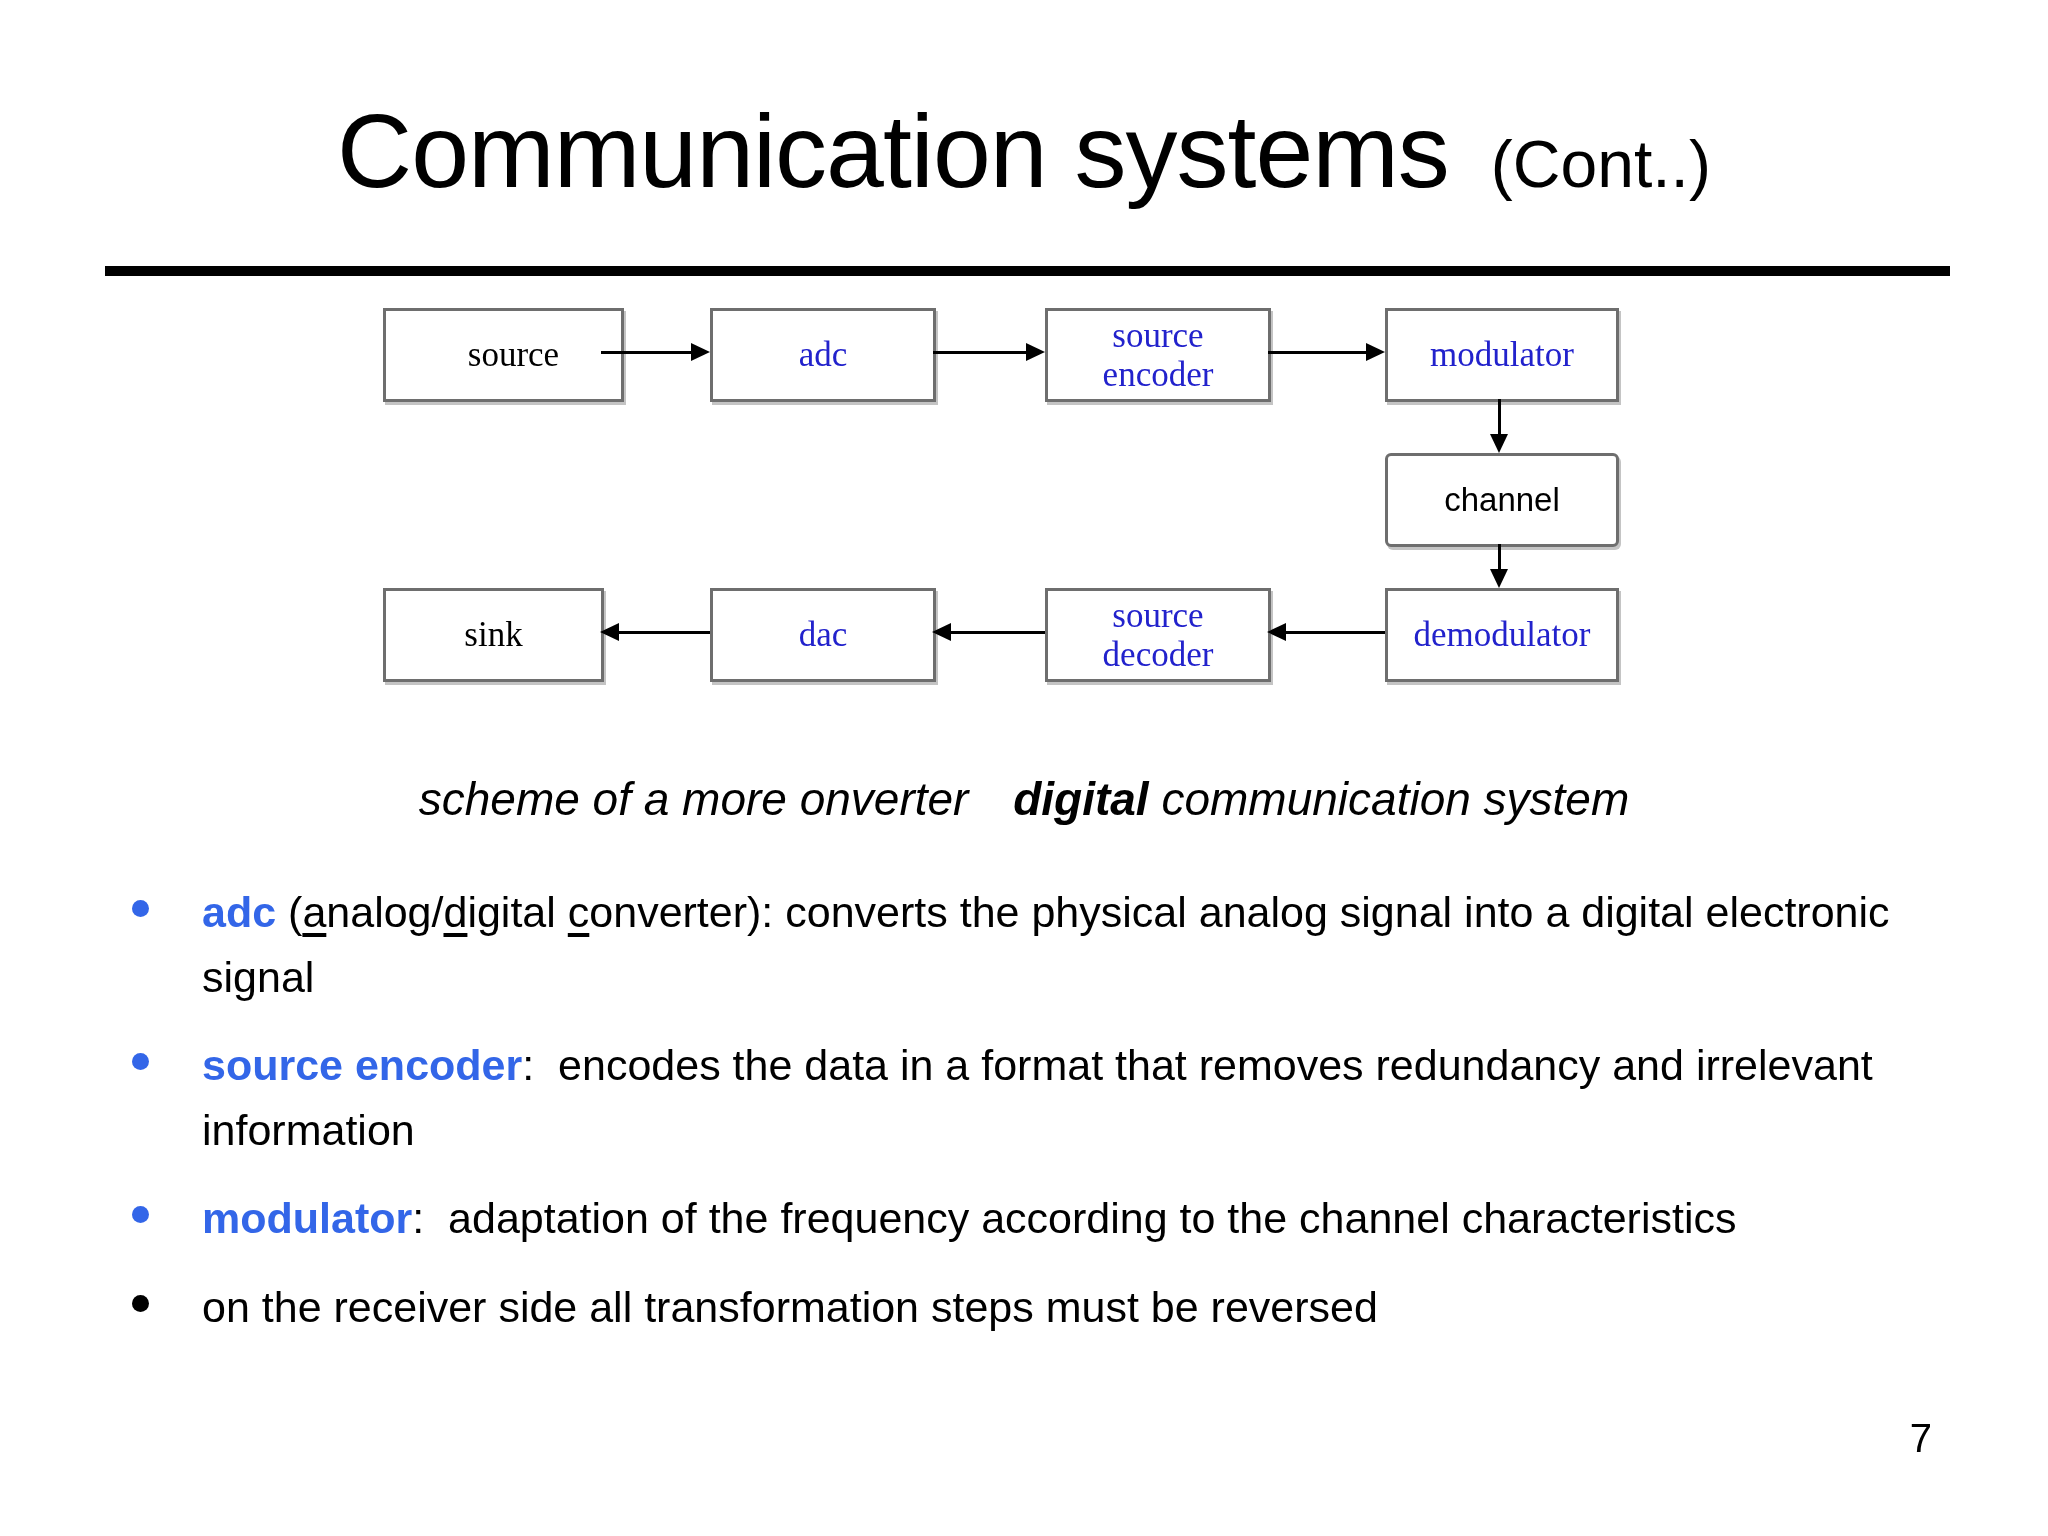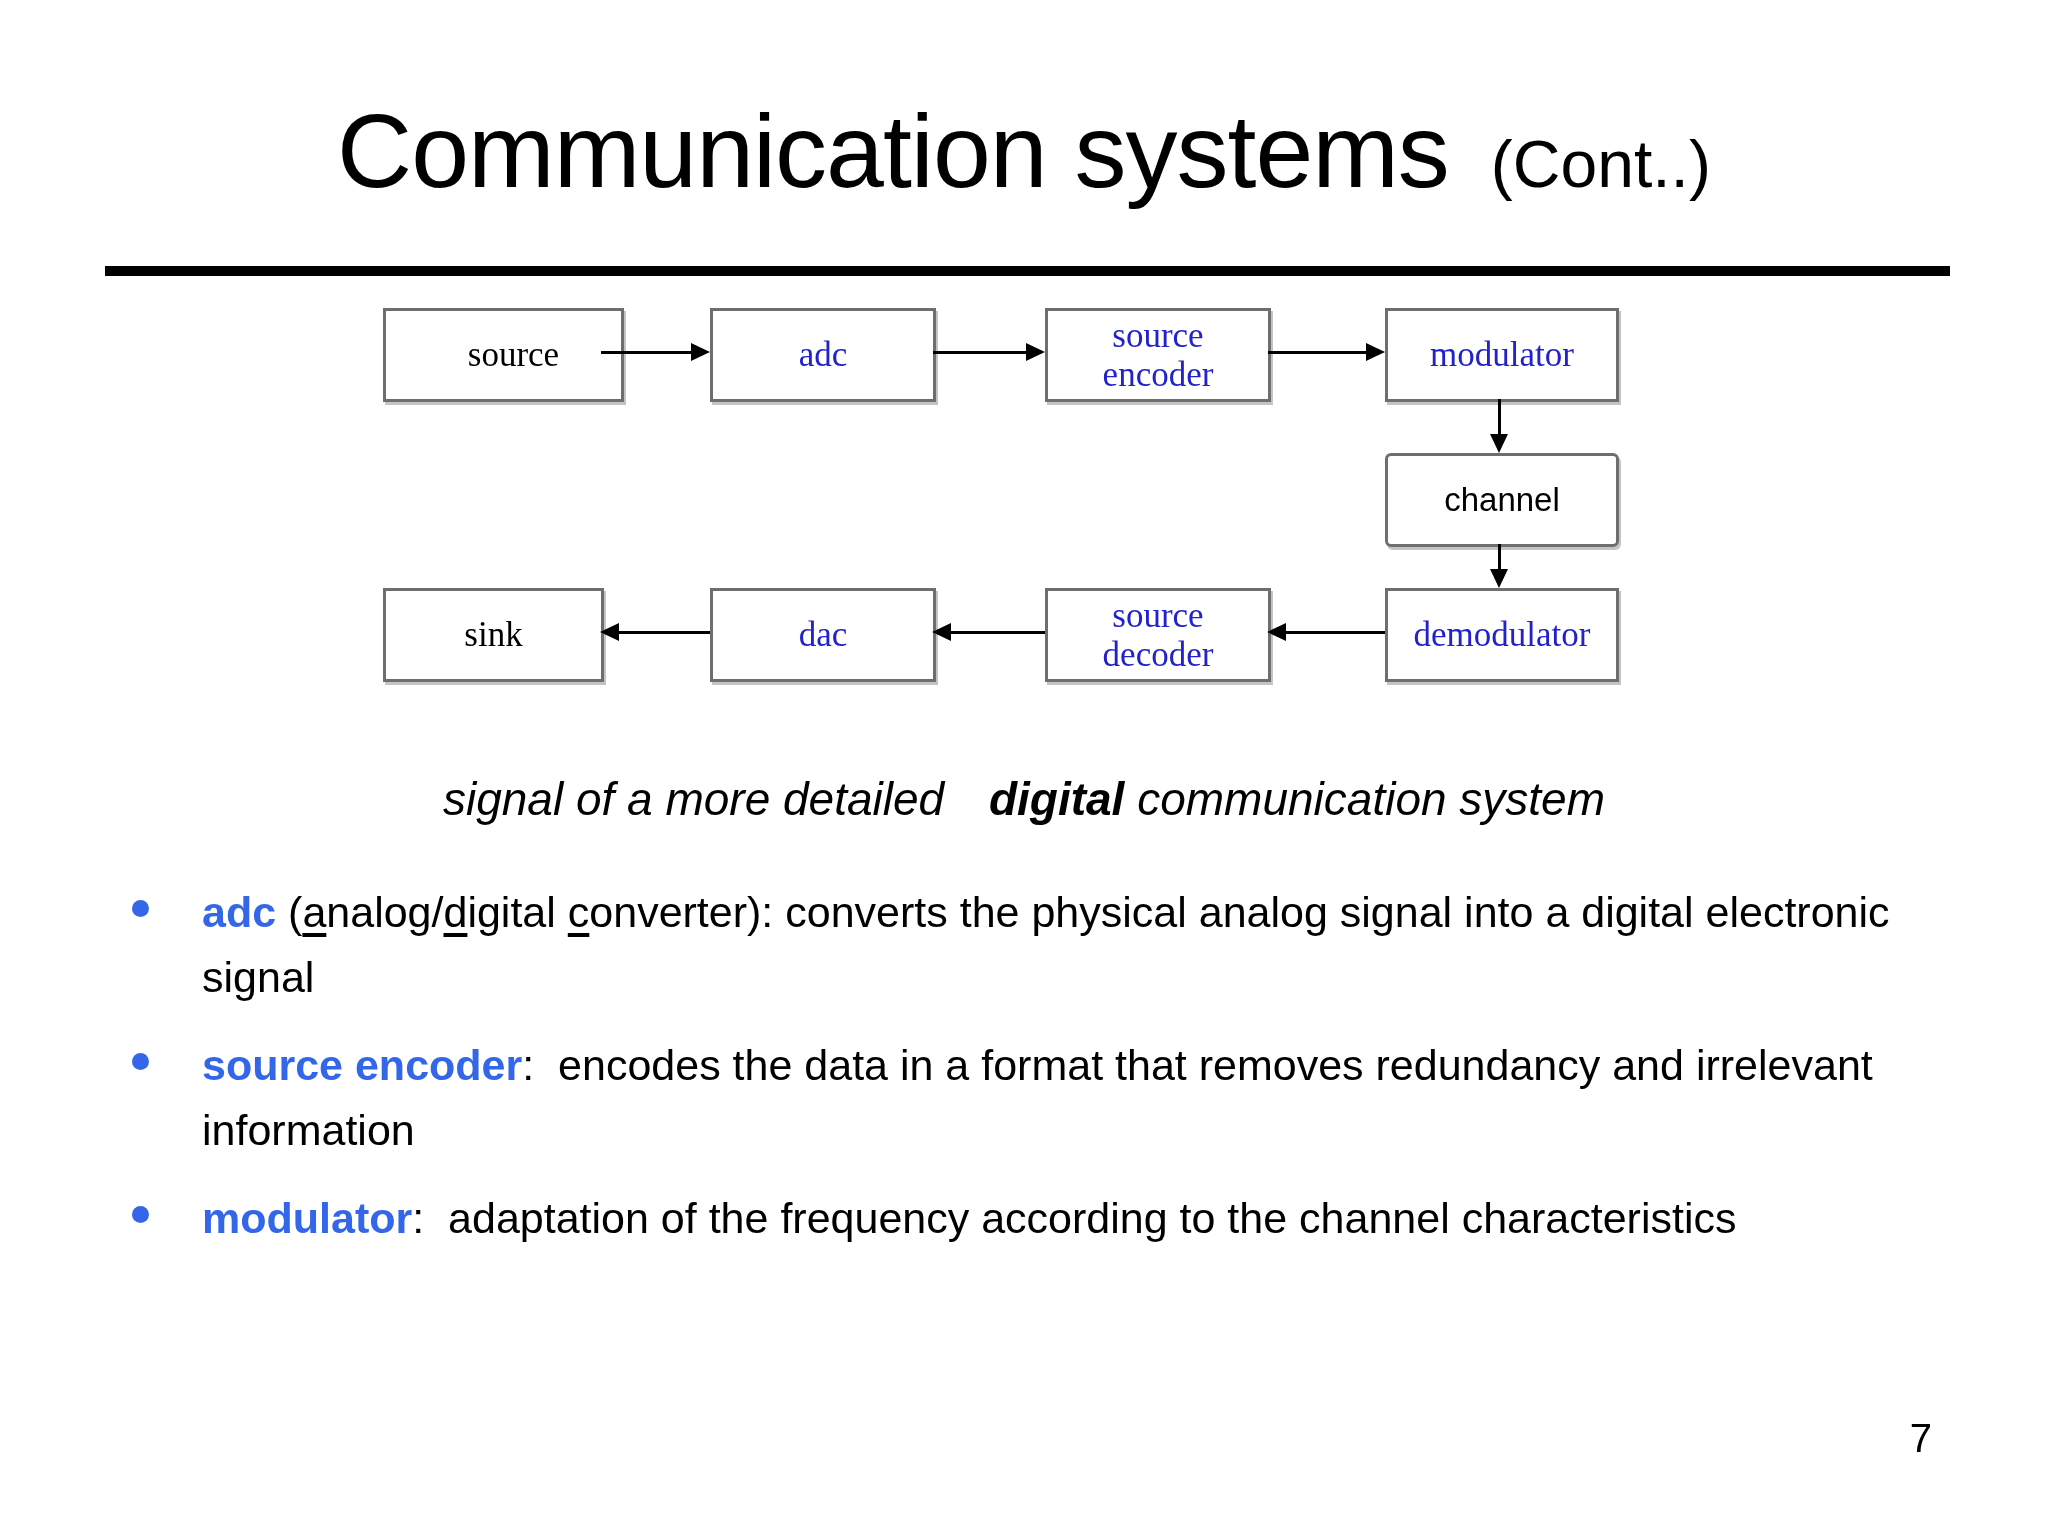--- a/index.html
+++ b/index.html
@@ -125,38 +125,42 @@
   <div>
     <div class="ahead-l" style="left:932px; top:623px;"></div>
     <div class="aline-h" style="left:949px; top:631px; width:96px;"></div>
   </div>
   <div>
     <div class="ahead-l" style="left:600px; top:623px;"></div>
     <div class="aline-h" style="left:617px; top:631px; width:93px;"></div>
   </div>
 
   <div class="caption">
-    <span class="seg">signal of a more detailed </span><span class="seg bold">digital</span><span class="seg"> communication system</span>
+    <span class="seg">scheme of a more onverter </span><span class="seg bold">digital</span><span class="seg"> communication system</span>
   </div>
 
   <div class="bullets">
 
     <div class="bullet">
       <span class="dot dot-blue"></span>
       <span class="kw seg">adc</span><span class="seg"> (</span><span class="useg">a</span><span class="seg">nalog/</span><span class="useg">d</span><span class="seg">igital </span><span class="useg">c</span><span class="seg">onverter): converts the physical analog signal into a digital electronic signal</span>
     </div>
 
     <div class="bullet">
       <span class="dot dot-blue"></span>
       <span class="kw seg">source encoder</span><span class="seg">:  encodes the data in a format that removes redundancy and irrelevant information</span>
     </div>
 
     <div class="bullet">
       <span class="dot dot-blue"></span>
       <span class="kw seg">modulator</span><span class="seg">:  adaptation of the frequency according to the channel characteristics</span>
     </div>
 
+    <div class="bullet">
+      <span class="dot dot-black"></span>
+      <span class="seg">on the receiver side all transformation steps must be reversed</span>
+    </div>
 
   </div>
 
   <div class="page-num">7</div>
 
 </div>
 
 </body></html>

